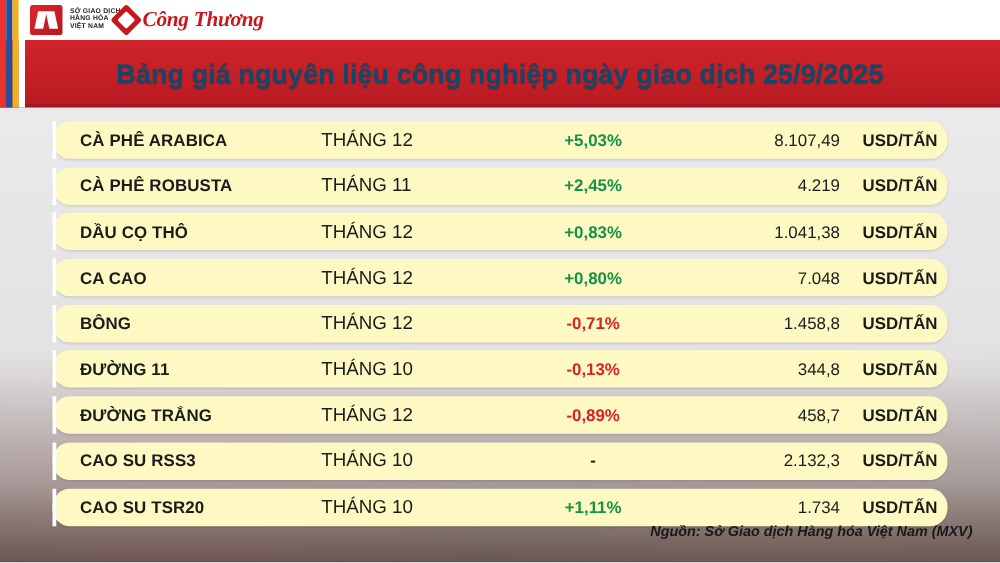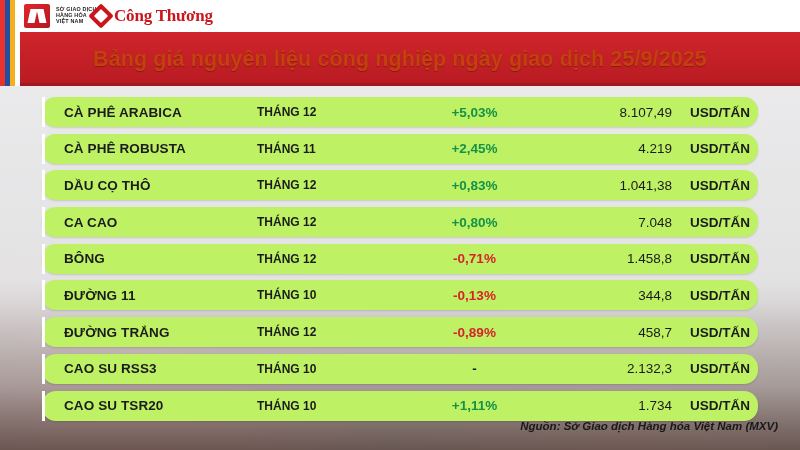--- a/index.html
+++ b/index.html
@@ -90,56 +90,56 @@
     width: 18px; height: 18px; background: #c9161d;
     transform: rotate(45deg); border-radius: 2px;
     position: relative;
   }
   .ct-mark:after{
     content:""; position:absolute; left:4px; top:4px; width:10px; height:10px;
     background:#fff; border-radius:1px;
   }
   .ct-name {
     font-family: "Liberation Serif", serif;
-    font-size: 17px; font-weight: bold; color: #c9161d;
+    font-size: 17px; font-weight: bold; font-style: italic; color: #c9161d;
     letter-spacing: -.2px;
   }
   .title {
     position: absolute; left: 0; top: 32px; width: 800px; height: 54px;
     display: flex; align-items: center; justify-content: center;
-    color: #c2410c; font-size: 21.5px; font-weight: bold;
+    color: #0c4a6e; font-size: 21.5px; font-weight: bold;
     letter-spacing: .1px;
     text-shadow: 0 1px 1px rgba(0,0,0,.25);
   }
 
   
   .rows {
     position: absolute; left: 42px; top: 97px; width: 716px;
   }
   .row {
     position: relative;
     height: 30px;
     margin-bottom: 6.7px;
-    background: #bef264;
+    background: #fef9c3;
     border-radius: 14px;
     box-shadow: 0 1px 2px rgba(0,0,0,0.13);
     display: flex; align-items: center;
   }
   .row:before{
     content:""; position:absolute; left:0; top:0; bottom:0; width:3px;
     background:#ffffff;
   }
   .c-name {
     width: 215px; padding-left: 22px;
     font-size: 13.5px; font-weight: bold; color: #1b1b1b;
     letter-spacing: .1px;
   }
   .c-month {
     width: 150px;
-    font-size: 12px; font-weight: bold; color: #1b1b1b;
+    font-size: 15px; font-weight: normal; color: #1b1b1b;
   }
   .c-change {
     width: 135px; text-align: center;
     font-size: 13.5px; font-weight: bold;
   }
   .up { color: #159148; }
   .down { color: #d6232b; }
   .flat { color: #1b1b1b; }
   .c-price {
     width: 130px; text-align: right;

